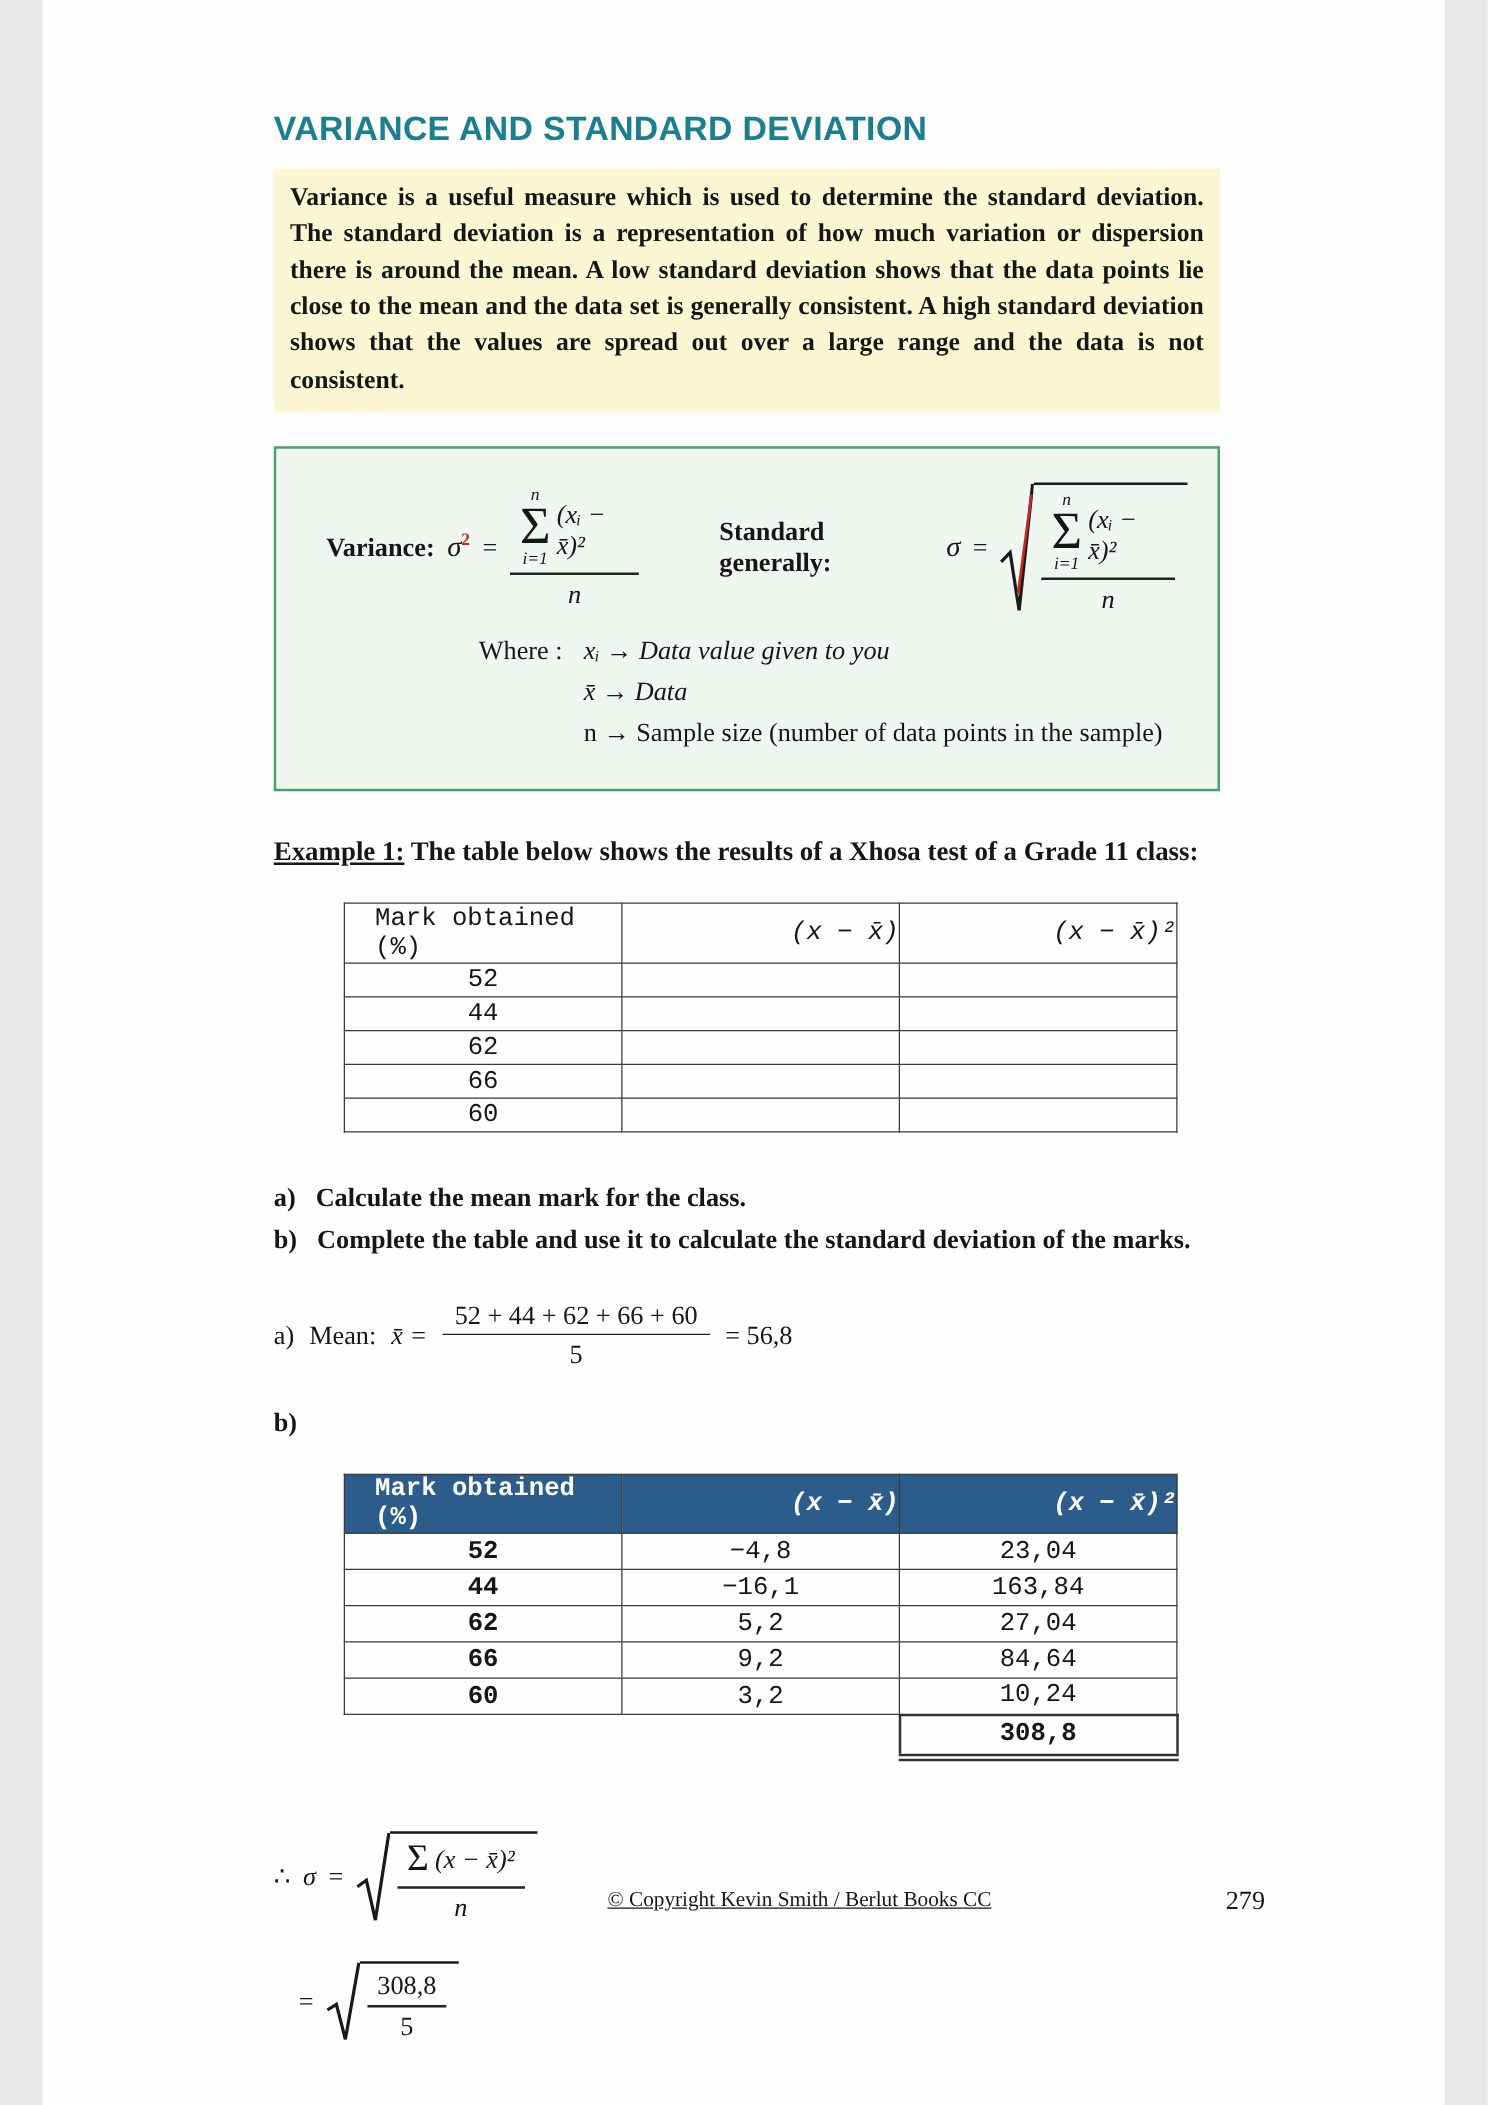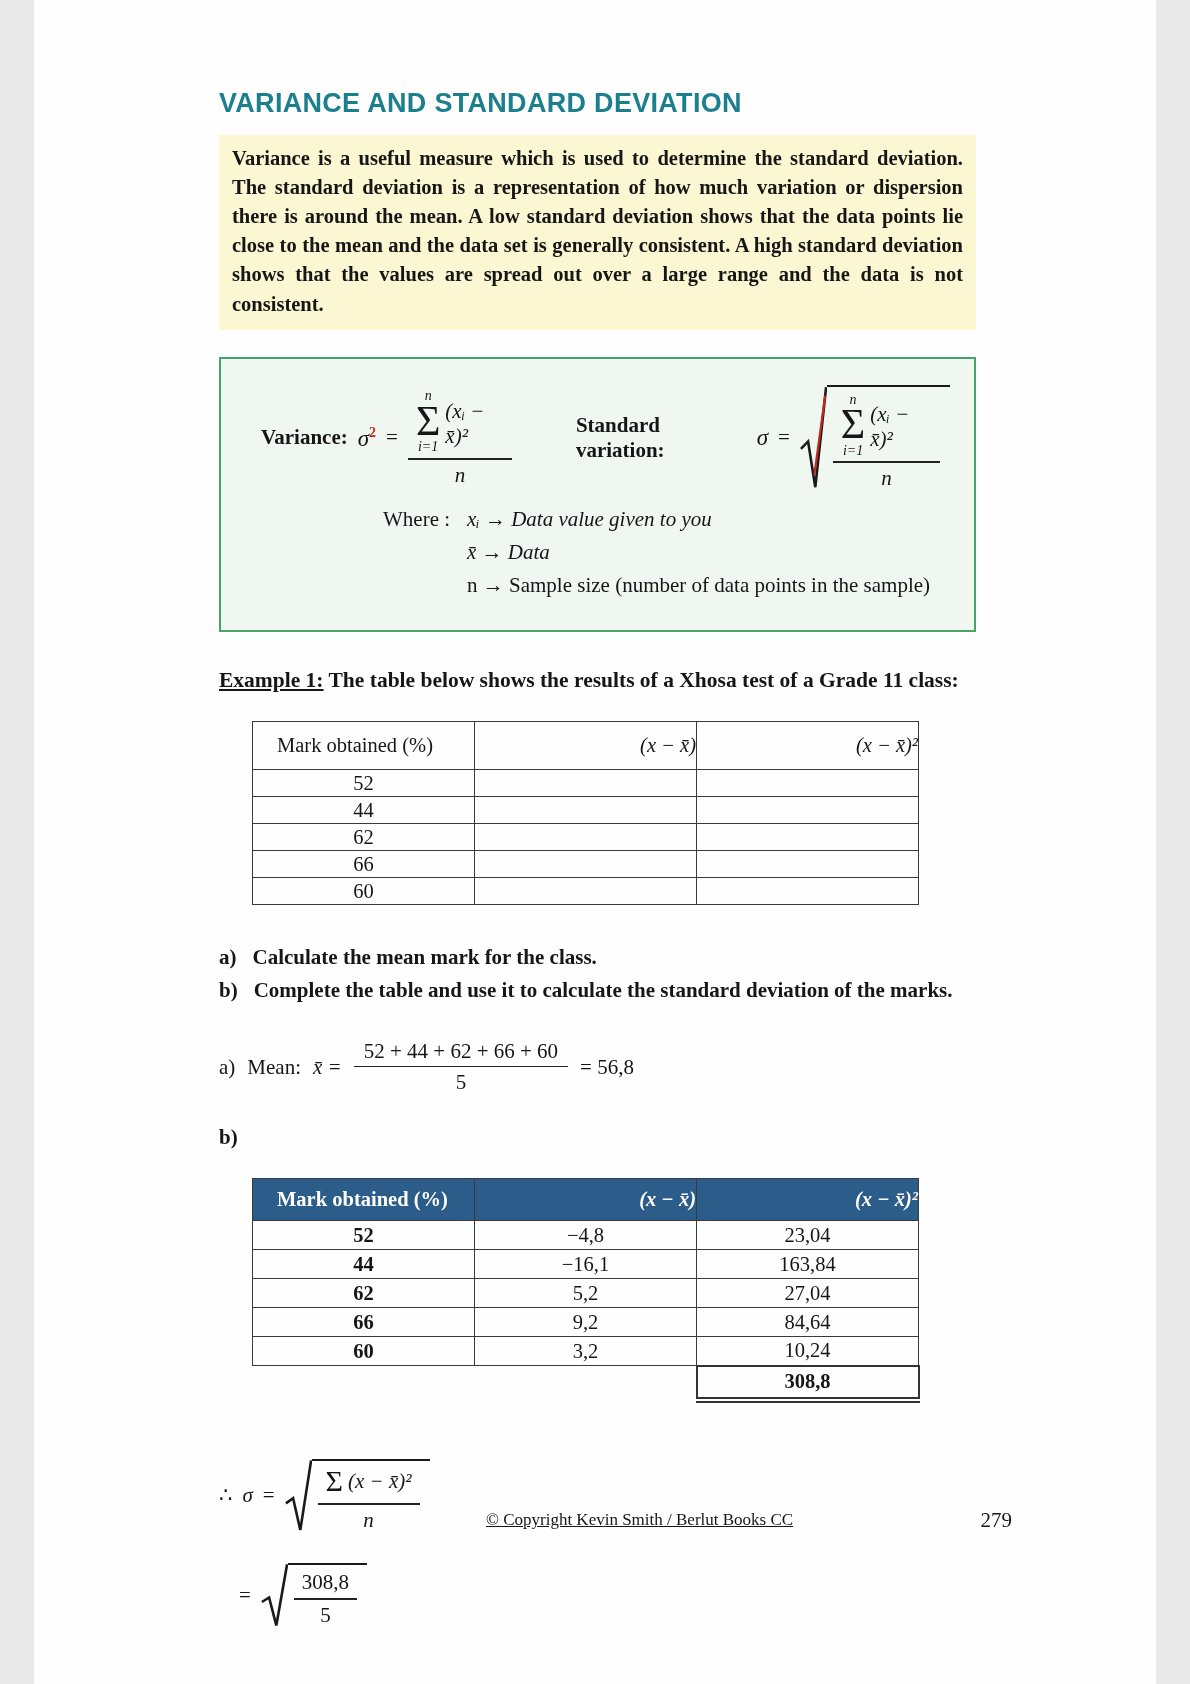--- a/index.html
+++ b/index.html
@@ -45,21 +45,21 @@
   .sqrt > svg.rad { position:absolute; left:0; top:0; width:27px; height:100%; }
   .radicand { border-top:2.5px solid #1a1a1a; padding:5px 10px 0 6px; display:inline-flex; align-items:center; }
 
   .where { margin-top:16px; margin-left:122px; font-size:21px; }
   .wrow { display:flex; margin-bottom:8px; }
   .wlabel { display:inline-block; width:84px; flex:none; }
 
   .example-heading { margin-top:36px; font-size:21.5px; font-weight:bold; }
   .example-heading .lbl { text-decoration:underline; }
 
-  table.t { border-collapse:collapse; margin-left:33px; margin-top:28px; }
+  table.t { border-collapse:collapse; margin-left:56px; margin-top:28px;font-family:Liberation Mono, monospace; }
   table.t th, table.t td { border:1.6px solid #3a3a3a; font-size:20.5px; }
   .c1 { width:222px; } .c2 { width:222px; } .c3 { width:222px; }
   .t1 thead th { height:48px; font-weight:normal; vertical-align:middle; }
   .t1 thead th.first, .t2 thead th.first { text-align:left; padding-left:24px; }
   .math-head { font-style:italic; text-align:right; font-size:21px; }
   .t1 tbody td { height:27px; text-align:center; }
 
   .questions { margin-top:40px; font-size:21px; font-weight:bold; }
   .q { display:flex; gap:16px; margin-bottom:8px; }
 
@@ -112,21 +112,21 @@
                 <span class="sig">Σ</span>
                 <span class="lim">i=1</span>
               </span>
               <span class="expr it">(xᵢ − x̄)²</span>
             </span>
             <span class="den it">n</span>
           </span>
         </div>
 
         <div class="fgroup">
-          <span class="flabel">Standard variation:</span>
+          <span class="flabel">Standard generally:</span>
           <span class="sig-var it">σ</span>
           <span>=</span>
           <span class="sqrt">
             <svg class="rad" viewBox="0 0 30 100" preserveAspectRatio="none">
               <path d="M1 60 L9 53 L17 96 L29 2" fill="none" stroke="#1a1a1a" stroke-width="2.6" vector-effect="non-scaling-stroke"></path>
               <path d="M16 84 L28 10" fill="none" stroke="#c22a20" stroke-width="2.2" vector-effect="non-scaling-stroke"></path>
             </svg>
             <span class="radicand">
               <span class="frac">
                 <span class="num">

